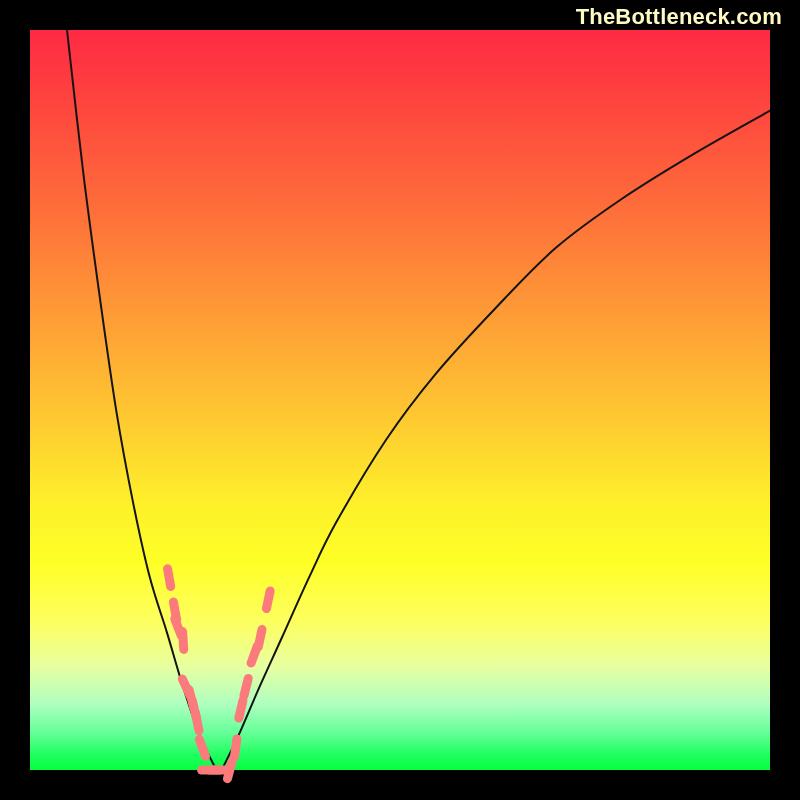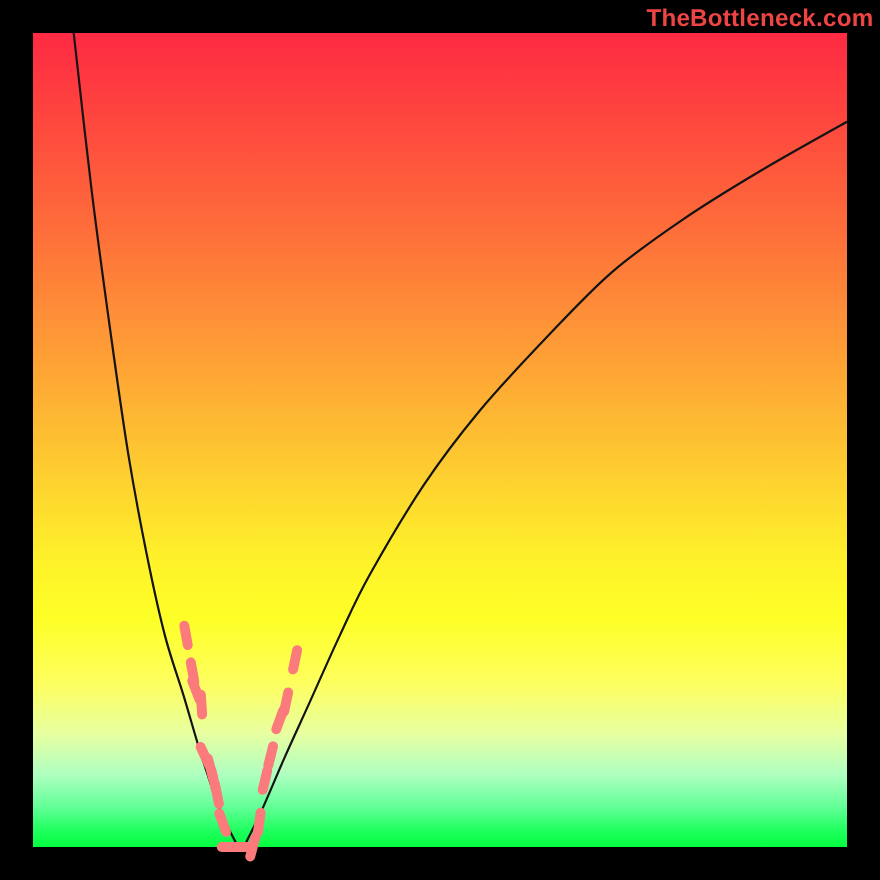--- a/index.html
+++ b/index.html
@@ -28,22 +28,22 @@
       #fdff60 80%,
       #e8ffa0 86%,
       #b0ffc0 91%,
       #64ff98 95%,
       #1eff5e 98%,
       #04ff3e 100%);
   }
   .watermark {
     position: absolute;
     top: 4px;
-    right: 6px;
-    color: #ef4444;
+    right: 18px;
+    color: #fef9c3;
     font-size: 22px;
     font-weight: 600;
     letter-spacing: 0.2px;
   }
   svg.plot {
     position: absolute;
     left: 0;
     top: 0;
     width: 740px;
     height: 740px;

